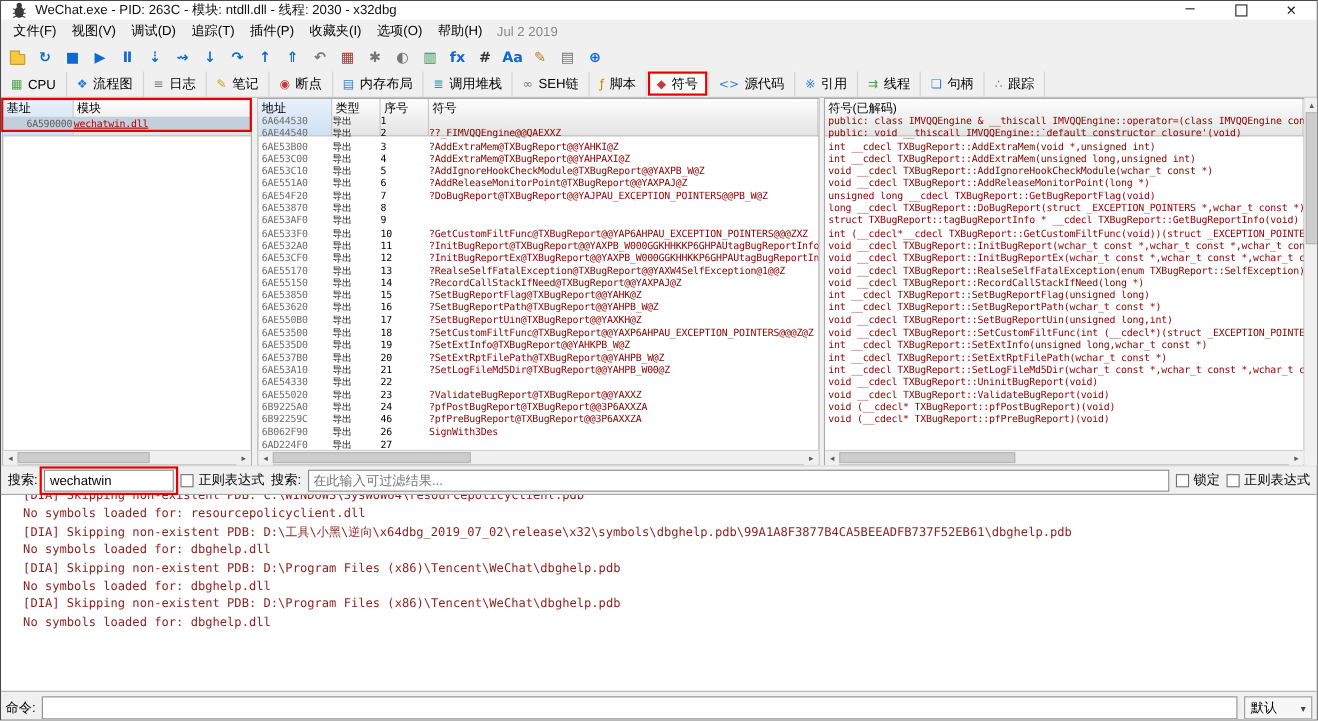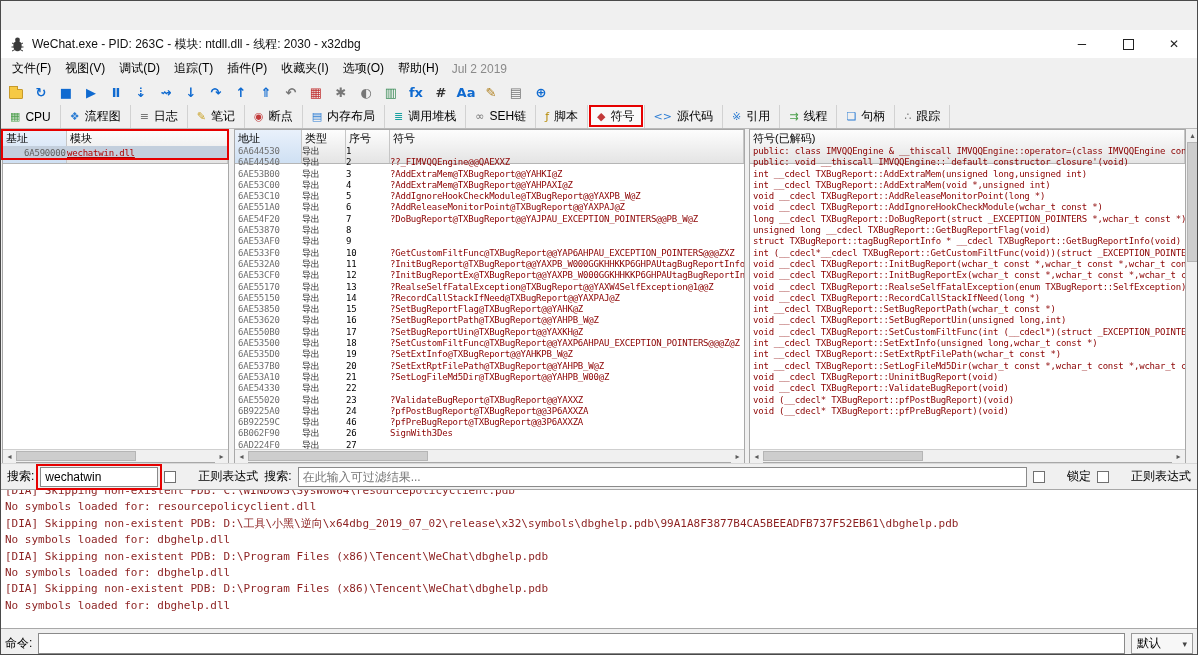--- a/index.html
+++ b/index.html
@@ -2,21 +2,21 @@
 <html><head>
 <meta charset="utf-8">
 <style>
   * { margin:0; padding:0; box-sizing:border-box; }
   html,body { background:#cfcfcf; }
   body { font-family:"Liberation Sans", sans-serif; }
   .window { position:relative; width:1198px; height:655px; background:#f0f0f0;
             border:1px solid #4a4a4a; overflow:hidden; display:flex; flex-direction:column; }
 
   
-  .titlebar { height:28px; background:#ffffff; display:flex; align-items:center; flex:0 0 auto;margin-top:29px; }
+  .titlebar { height:17px; background:#ffffff; display:flex; align-items:center; flex:0 0 auto; }
   .appicon { width:17px; height:17px; margin:0 6px 0 8px; flex:0 0 auto; }
   .title { font-size:12px; color:#111; }
   .winbtns { margin-left:auto; display:flex; height:28px; }
   .wbtn { width:46px; height:28px; display:flex; align-items:center; justify-content:center;
           font-size:13px; color:#222; cursor:default; }
   .wbtn-min::before { content:"–"; font-size:15px; margin-top:-4px; }
   .wbtn-max::before { content:""; width:9px; height:9px; border:1px solid #222; display:block; }
   .wbtn-close::before { content:"✕"; font-size:12px; }
 
   
@@ -98,26 +98,26 @@
 
   
   .searchbar { height:26px; display:flex; align-items:center; background:#f0f0f0;
                border-top:1px solid #d8d8d8; padding:0 6px; gap:6px; font-size:12px; flex:0 0 auto; }
   .sfield { height:20px; border:1px solid #8a8a8a; background:#fff; font-size:12px;
             padding:0 4px; font-family:"Liberation Sans", sans-serif; }
   .anno-wrap { position:relative; display:inline-block; }
   .anno-input { position:absolute; inset:-3px -4px; border:2px solid #e60000; pointer-events:none; z-index:40; }
   .s1 { width:118px; }
   .s2 { flex:1; }
-  .cbgroup { display:flex; align-items:center; gap:22px; white-space:nowrap; }
+  .cbgroup { display:flex; align-items:center; gap:4px; white-space:nowrap; }
   .cb { width:12px; height:12px; border:1px solid #707070; background:#fff; display:inline-block; }
 
   
-  .log { height:140px; background:#fff; border-top:1px solid #a8a8a8; border-bottom:1px solid #a8a8a8;
-         overflow:hidden; padding-left:4px; flex:0 0 auto; }
+  .log { height:180px; background:#fff; border-top:1px solid #a8a8a8; border-bottom:1px solid #a8a8a8;
+         overflow:hidden; padding-left:20px; flex:0 0 auto; }
   .log-lines { margin-top:-7px; }
   .log-line { height:16.4px; line-height:16.4px; font-family:"DejaVu Sans Mono", monospace;
               font-size:11px; color:#8b1f1f; white-space:nowrap; overflow:hidden; }
 
   
   .cmdbar { height:28px; display:flex; align-items:center; background:#f0f0f0; padding:0 4px;
             gap:6px; font-size:12px; flex:0 0 auto; }
   .cmd-input { flex:1; height:21px; border:1px solid #8a8a8a; background:#fff; padding:0 4px;
                font-family:"Liberation Sans", sans-serif; font-size:12px; }
   .cmd-profile { width:62px; height:21px; border:1px solid #9a9a9a; background:#f7f7f7;
@@ -582,44 +582,45 @@
     <div class="panel p-right">
       <div class="thdr">
         <span class="thcell" style="flex:1">符号(已解码)</span>
       </div>
       <div class="rows">
 
           <div class="dec-row">public: class IMVQQEngine &amp; __thiscall IMVQQEngine::operator=(class IMVQQEngine const &amp;)</div>
 
           <div class="dec-row">public: void __thiscall IMVQQEngine::`default constructor closure'(void)</div>
 
+          <div class="dec-row">int __cdecl TXBugReport::AddExtraMem(void *,unsigned int)</div>
+
           <div class="dec-row">int __cdecl TXBugReport::AddExtraMem(unsigned long,unsigned int)</div>
 
-          <div class="dec-row">int __cdecl TXBugReport::AddExtraMem(void *,unsigned int)</div>
+          <div class="dec-row">void __cdecl TXBugReport::AddIgnoreHookCheckModule(wchar_t const *)</div>
 
           <div class="dec-row">void __cdecl TXBugReport::AddReleaseMonitorPoint(long *)</div>
 
-          <div class="dec-row">void __cdecl TXBugReport::AddIgnoreHookCheckModule(wchar_t const *)</div>
+          <div class="dec-row">unsigned long __cdecl TXBugReport::GetBugReportFlag(void)</div>
 
           <div class="dec-row">long __cdecl TXBugReport::DoBugReport(struct _EXCEPTION_POINTERS *,wchar_t const *)</div>
 
-          <div class="dec-row">unsigned long __cdecl TXBugReport::GetBugReportFlag(void)</div>
-
           <div class="dec-row">struct TXBugReport::tagBugReportInfo * __cdecl TXBugReport::GetBugReportInfo(void)</div>
 
           <div class="dec-row">int (__cdecl*__cdecl TXBugReport::GetCustomFiltFunc(void))(struct _EXCEPTION_POINTERS *)</div>
 
           <div class="dec-row">void __cdecl TXBugReport::InitBugReport(wchar_t const *,wchar_t const *,wchar_t const *,wchar_t</div>
 
           <div class="dec-row">void __cdecl TXBugReport::InitBugReportEx(wchar_t const *,wchar_t const *,wchar_t const *,wchar</div>
 
           <div class="dec-row">void __cdecl TXBugReport::RealseSelfFatalException(enum TXBugReport::SelfException)</div>
 
           <div class="dec-row">void __cdecl TXBugReport::RecordCallStackIfNeed(long *)</div>
 
+          <div class="dec-row">int __cdecl TXBugReport::SetBugReportFlag(unsigned long)</div>
 
           <div class="dec-row">int __cdecl TXBugReport::SetBugReportPath(wchar_t const *)</div>
 
           <div class="dec-row">void __cdecl TXBugReport::SetBugReportUin(unsigned long,int)</div>
 
           <div class="dec-row">void __cdecl TXBugReport::SetCustomFiltFunc(int (__cdecl*)(struct _EXCEPTION_POINTERS *))</div>
 
           <div class="dec-row">int __cdecl TXBugReport::SetExtInfo(unsigned long,wchar_t const *)</div>
 
           <div class="dec-row">int __cdecl TXBugReport::SetExtRptFilePath(wchar_t const *)</div>

